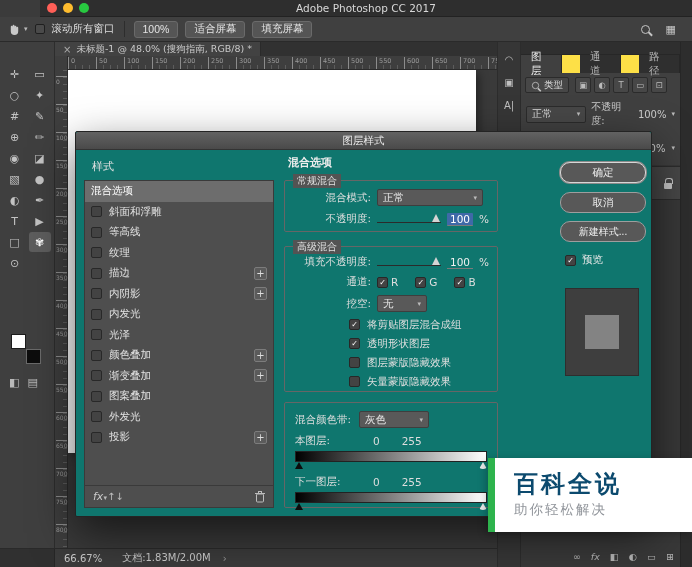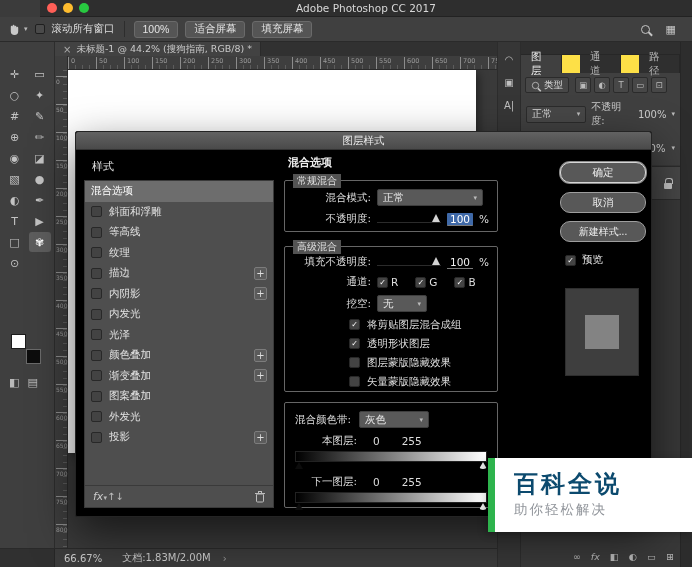--- a/index.html
+++ b/index.html
@@ -77,21 +77,21 @@
   .dock-footer { position:absolute; left:26px; right:18px; bottom:3px; height:16px; display:flex; gap:10px; align-items:center; justify-content:flex-end; color:#b3b3b3; font-size:9.5px; font-style:normal; }
 
   
   .statusbar { position:absolute; left:0; width:497px; bottom:0; height:19px; background:#3b3b3b; border-top:1px solid #2a2a2a; display:flex; align-items:center; font-size:10px; color:#ccc; z-index:2; }
   .status-corner { width:55px; height:100%; background:#303030; border-right:1px solid #262626; flex:0 0 auto; }
   .status-zoom { margin-left:9px; }
   .status-doc { margin-left:20px; }
   .status-chevron { margin-left:12px; color:#999; }
 
   
-  .dialog { position:absolute; left:75px; top:131px; width:577px; height:386px; background:#000000; border:1px solid #242424; border-radius:2px; box-shadow:0 16px 44px rgba(0,0,0,.6); z-index:10; }
+  .dialog { position:absolute; left:75px; top:131px; width:577px; height:386px; background:#0f766e; border:1px solid #242424; border-radius:2px; box-shadow:0 16px 44px rgba(0,0,0,.6); z-index:10; }
   .dialog-title { height:18px; background:linear-gradient(#626262,#4a4a4a); border-bottom:1px solid #333; display:flex; align-items:center; justify-content:center; font-size:10.5px; color:#e9e9e9; border-radius:2px 2px 0 0; }
   .dialog-body { position:relative; height:366px; }
 
   
   .styles-panel { position:absolute; left:8px; top:4px; width:190px; bottom:8px; }
   .styles-header { font-size:11px; color:#e2e2e2; padding:5px 8px; }
   .styles-listbox { position:absolute; left:0; top:26px; right:0; bottom:0; background:#4e4e4e; border:1px solid #3a3a3a; display:flex; flex-direction:column; }
   .style-row { height:20.5px; flex:0 0 auto; display:flex; align-items:center; padding:0 6px; gap:7px; font-size:10.5px; color:#e2e2e2; }
   .style-row.selected { background:#6d6d6d; color:#fff; }
   .style-cb { width:11px; height:11px; background:#434343; border:1px solid #282828; border-radius:2px; flex:0 0 auto; display:flex; align-items:center; justify-content:center; font-size:8px; color:#fff; }
@@ -101,21 +101,21 @@
   .fx-label { font-style:italic; }
   .arrow-btn { font-size:10px; color:#bdbdbd; }
   .trash-btn { margin-left:auto; display:flex; align-items:center; }
 
   
   .content-header { position:absolute; left:212px; top:5px; font-size:11px; color:#ededed; font-weight:bold; }
   .group { position:absolute; left:208px; width:214px; border:1px solid #666; border-radius:2px; }
   .group-label { position:absolute; top:-7px; left:8px; background:#535353; padding:0 4px; font-size:10px; color:#e0e0e0; }
   .g-general { top:30px; height:52px; }
   .g-advanced { top:96px; height:146px; }
-  .g-blendif { top:252px; height:106px;text-align:right; }
+  .g-blendif { top:252px; height:106px; }
   .row { display:flex; align-items:center; gap:6px; padding:3px 8px; font-size:10.5px; color:#dedede; }
   .row:first-of-type { padding-top:8px; }
   .lbl { width:78px; text-align:right; flex:0 0 auto; white-space:nowrap; }
   .dd-dialog { background:#595959; border:1px solid #3e3e3e; border-radius:2px; height:17px; display:flex; align-items:center; justify-content:space-between; padding:0 5px; color:#e8e8e8; font-size:10.5px; }
   .dd-blendmode { width:106px; }
   .dd-knockout { width:50px; }
   .dd-gray { width:70px; }
   .slider { position:relative; flex:1; max-width:98px; height:14px; }
   .slider-track { position:absolute; left:0; right:0; top:10px; height:1px; background:#2b2b2b; }
   .slider-thumb { position:absolute; right:1px; top:2px; width:0; height:0; border-left:4.5px solid transparent; border-right:4.5px solid transparent; border-bottom:8px solid #d4d4d4; }
@@ -210,21 +210,21 @@
     </div>
     <div class="tb-bottom">
       <span>◧</span>
       <span>▤</span>
     </div>
   </div>
 
   <div class="tabbar">
     <div class="doc-tab">
       <span class="tab-close">×</span>
-      <span>未标题-1 @ 44.2% (搜狗指南, RGB/8) *</span>
+      <span>未标题-1 @ 48.0% (搜狗指南, RGB/8) *</span>
     </div>
   </div>
 
   <div class="h-ruler">
       <span class="hr-num" style="left: 13px;">0</span>
       <span class="hr-num" style="left: 41px;">50</span>
       <span class="hr-num" style="left: 69px;">100</span>
       <span class="hr-num" style="left: 97px;">150</span>
       <span class="hr-num" style="left: 125px;">200</span>
       <span class="hr-num" style="left: 153px;">250</span>

